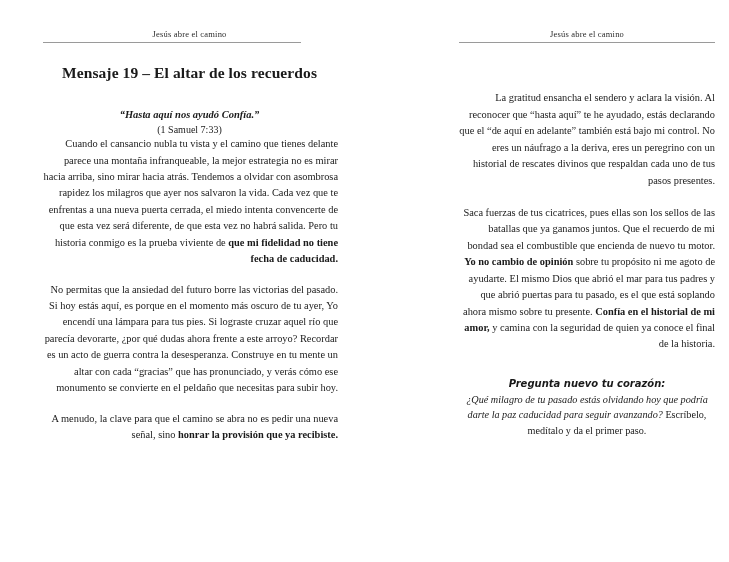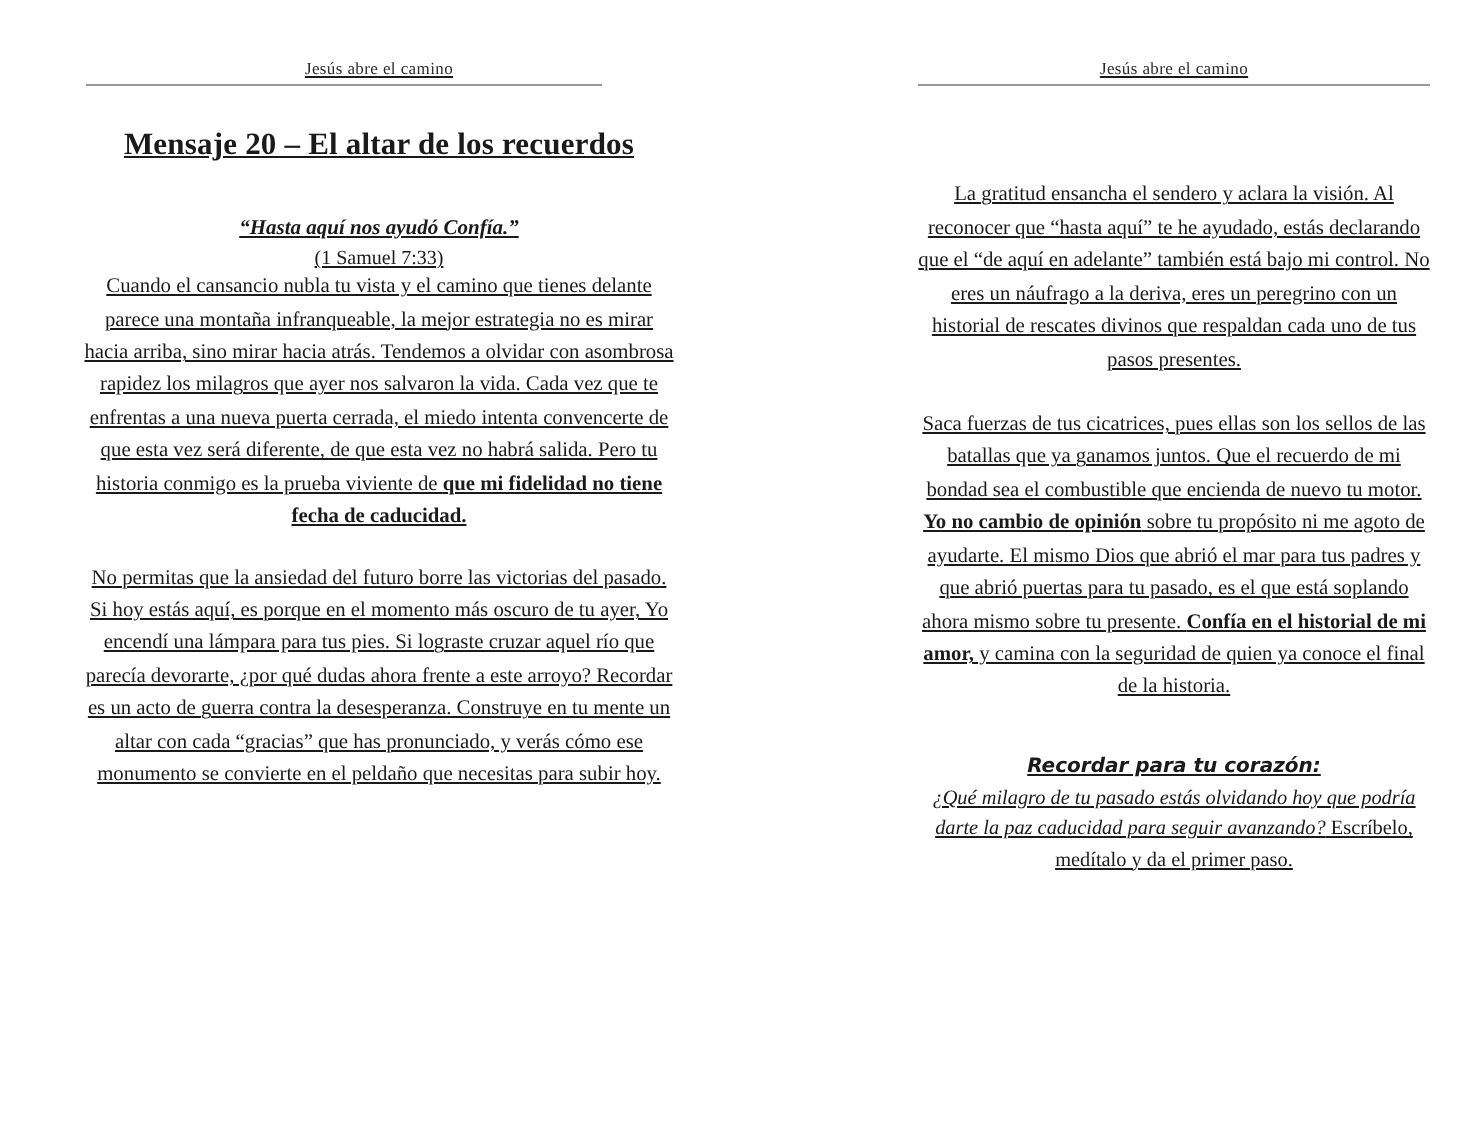--- a/index.html
+++ b/index.html
@@ -15,21 +15,20 @@
     color: #1a1a1a;
     -webkit-font-smoothing: antialiased;
   }
 
   .spread {
     position: relative;
     width: 729px;
     height: 428px;
     display: flex;
     box-sizing: border-box;
-    text-decoration: underline;
   }
 
   .page {
     position: relative;
     box-sizing: border-box;
     height: 562px;
   }
   .page-left  { width: 364px; padding: 30px 26px 0 41px; }
   .page-right { width: 365px; padding: 30px 14px 0 95px; }
 
@@ -76,21 +75,21 @@
     font-weight: normal;
     margin-top: 1px;
     line-height: 1.3;
   }
 
   
   .body-block { }
   .body-block--right { margin-top: 0; }
 
   p.para {
-    text-align: center;
+    text-align: right;
     font-size: 10.4px;
     line-height: 1.58;
     margin: 0 0 14px 0;
     text-indent: 0;
     hyphens: none;
   }
   p.para:last-child { margin-bottom: 0; }
   p.para b { font-weight: bold; }
 
   
@@ -117,49 +116,50 @@
 </head>
 <body>
 
 <div class="spread">
 
   <div class="page page-left">
 
     <div class="running-head">Jesús abre el camino</div>
     <div class="head-rule"></div>
 
-    <h1 class="chapter-title">Mensaje 20 – El altar de los recuerdos</h1>
+    <h1 class="chapter-title">Mensaje 19 – El altar de los recuerdos</h1>
 
     <div class="epigraph">
       <div>“Hasta aquí nos ayudó Confía.”</div>
       <div class="epigraph-ref">(1 Samuel 7:33)</div>
     </div>
 
     <div class="body-block">
 
       <p class="para"><span>Cuando el cansancio nubla tu vista y el camino que tienes delante parece una montaña infranqueable, la mejor estrategia no es mirar hacia arriba, sino mirar hacia atrás. Tendemos a olvidar con asombrosa rapidez los milagros que ayer nos salvaron la vida. Cada vez que te enfrentas a una nueva puerta cerrada, el miedo intenta convencerte de que esta vez será diferente, de que esta vez no habrá salida. Pero tu historia conmigo es la prueba viviente de </span><b>que mi fidelidad no tiene fecha de caducidad.</b></p>
 
       <p class="para">No permitas que la ansiedad del futuro borre las victorias del pasado. Si hoy estás aquí, es porque en el momento más oscuro de tu ayer, Yo encendí una lámpara para tus pies. Si lograste cruzar aquel río que parecía devorarte, ¿por qué dudas ahora frente a este arroyo? Recordar es un acto de guerra contra la desesperanza. Construye en tu mente un altar con cada “gracias” que has pronunciado, y verás cómo ese monumento se convierte en el peldaño que necesitas para subir hoy.</p>
 
+      <p class="para"><span>A menudo, la clave para que el camino se abra no es pedir una nueva señal, sino </span><b>honrar la provisión que ya recibiste.</b></p>
 
     </div>
   </div>
 
   <div class="page page-right">
 
     <div class="running-head">Jesús abre el camino</div>
     <div class="head-rule"></div>
 
     <div class="body-block body-block--right" style="margin-top:47px;">
 
       <p class="para">La gratitud ensancha el sendero y aclara la visión. Al reconocer que “hasta aquí” te he ayudado, estás declarando que el “de aquí en adelante” también está bajo mi control. No eres un náufrago a la deriva, eres un peregrino con un historial de rescates divinos que respaldan cada uno de tus pasos presentes.</p>
 
       <p class="para" style="margin-top:16px;"><span>Saca fuerzas de tus cicatrices, pues ellas son los sellos de las batallas que ya ganamos juntos. Que el recuerdo de mi bondad sea el combustible que encienda de nuevo tu motor. </span><b>Yo no cambio de opinión</b><span> sobre tu propósito ni me agoto de ayudarte. El mismo Dios que abrió el mar para tus padres y que abrió puertas para tu pasado, es el que está soplando ahora mismo sobre tu presente. </span><b>Confía en el historial de mi amor,</b><span> y camina con la seguridad de quien ya conoce el final de la historia.</span></p>
 
       <div class="closing">
-        <div class="closing-title">Recordar para tu corazón:</div>
+        <div class="closing-title">Pregunta nuevo tu corazón:</div>
         <div class="closing-text"><i>¿Qué milagro de tu pasado estás olvidando hoy que podría darte la paz caducidad para seguir avanzando?</i><span> Escríbelo, medítalo y da el primer paso.</span></div>
       </div>
 
     </div>
   </div>
 
 </div>
 
 </body></html>

